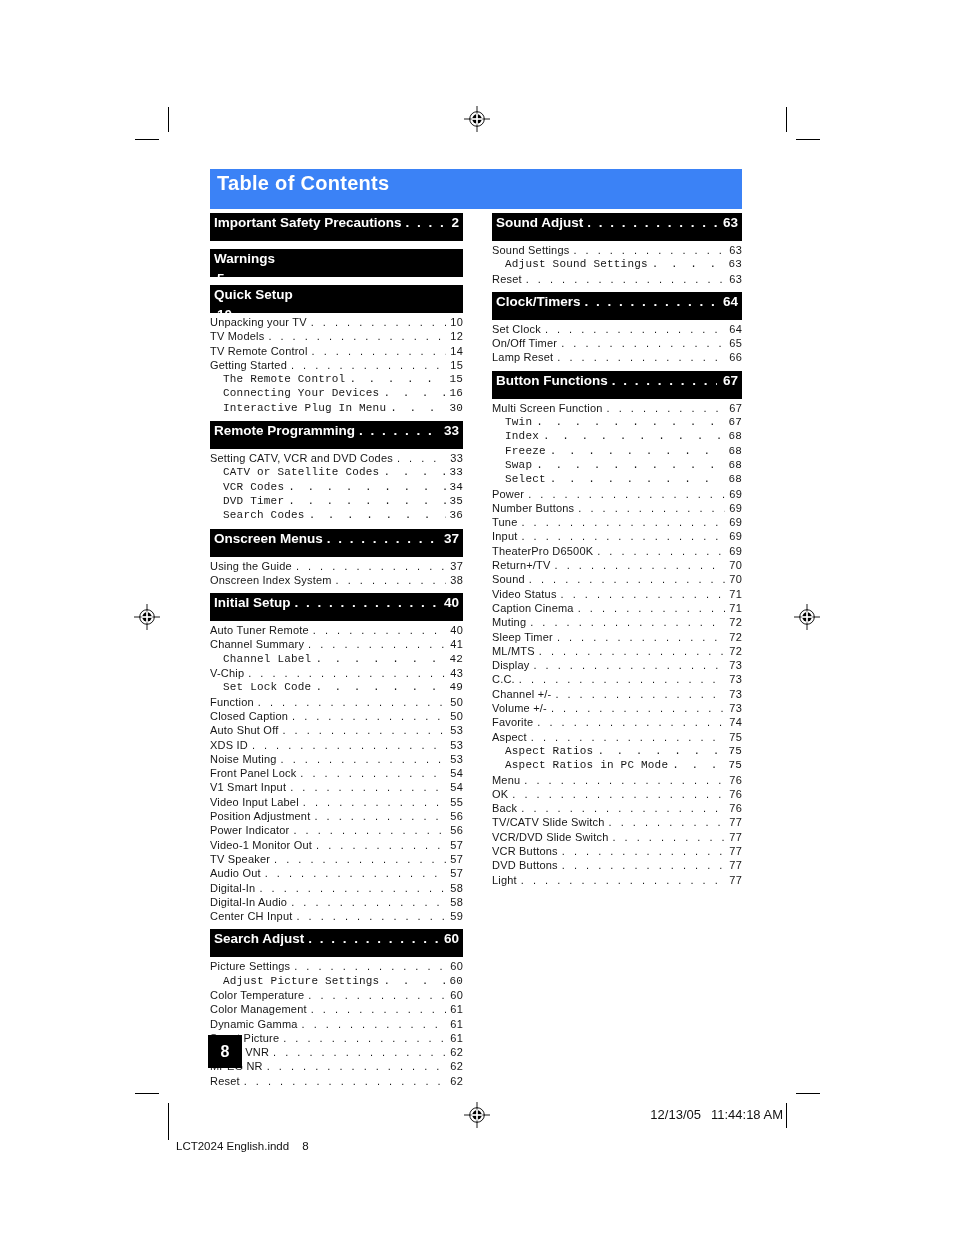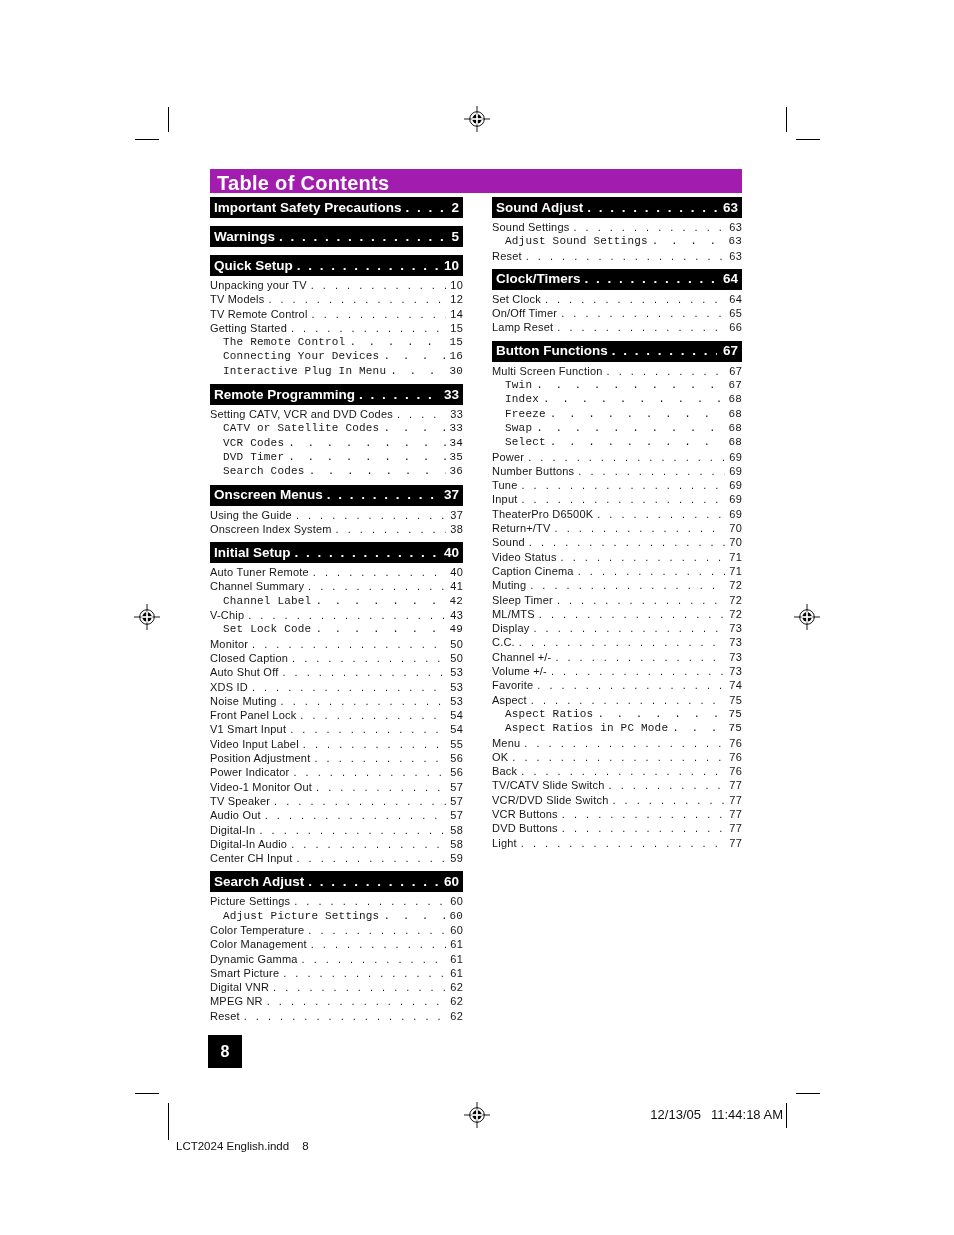--- a/index.html
+++ b/index.html
@@ -3,34 +3,34 @@
 <meta charset="utf-8">
 <style>
   html,body{margin:0;padding:0;background:#e8e8e8;}
   .page{
     position:relative;width:954px;height:1235px;background:#ffffff;
     font-family:"Liberation Sans","DejaVu Sans",sans-serif;color:#161616;
     overflow:hidden;margin:0 auto;
   }
   .content{position:absolute;left:210px;top:169px;width:532px;}
   .title-bar{
-    background:#a21caf;color:#fff;height:24px;line-height:28px;
+    background:#3b82f6;color:#fff;height:40px;line-height:28px;
     font-size:20px;font-weight:bold;padding-left:7px;letter-spacing:.3px;
     box-sizing:border-box;white-space:nowrap;overflow:hidden;
   }
   .cols{display:flex;gap:29px;align-items:flex-start;}
   .col{width:253px;}
   .col.right{width:250px;}
   .sec-bar{
-    display:flex;align-items:center;background:#000;color:#fff;
-    height:21px;line-height:20px;font-size:13.5px;font-weight:bold;
+    display:flex;align-items:flex-start;background:#000;color:#fff;
+    height:28px;line-height:20px;font-size:13.5px;font-weight:bold;
     padding:0 4px 0 4px;margin:6px 0 2px;overflow:hidden;box-sizing:border-box;
   }
   .col .sec-bar:first-child{margin-top:4px;}
-  .sec-bar + .sec-bar{margin-top:8px;}
+  .sec-bar + .sec-bar{margin-top:8px;flex-direction:column;}
   .sec-title{white-space:nowrap;flex-shrink:0;}
   .sec-page{margin-left:3px;flex-shrink:0;}
   .dots{
     flex:1 1 0;min-width:0;overflow:hidden;white-space:nowrap;
     letter-spacing:3px;margin-left:4px;margin-right:3px;
   }
   .sec-bar .dots{letter-spacing:2px;}
   .entry{
     display:flex;align-items:baseline;font-size:11px;line-height:14.3px;
     height:14.3px;overflow:hidden;letter-spacing:.2px;
@@ -226,21 +226,21 @@
             <span class="e-label">V-Chip</span>
             <span class="dots">. . . . . . . . . . . . . . . . . . . . . . . . . . . . . . . . . . . . . . . . . . . . . . . . . . . . . . . . . . . . </span>
             <span class="e-page">43</span>
           </div>
           <div class="entry ind">
             <span class="e-label">Set Lock Code</span>
             <span class="dots">. . . . . . . . . . . . . . . . . . . . . . . . . . . . . . . . . . . . . . . . . . . . . . . . . . . . . . . . . . . . </span>
             <span class="e-page">49</span>
           </div>
           <div class="entry">
-            <span class="e-label">Monitor</span>
+            <span class="e-label">Function</span>
             <span class="dots">. . . . . . . . . . . . . . . . . . . . . . . . . . . . . . . . . . . . . . . . . . . . . . . . . . . . . . . . . . . . </span>
             <span class="e-page">50</span>
           </div>
           <div class="entry">
             <span class="e-label">Closed Caption</span>
             <span class="dots">. . . . . . . . . . . . . . . . . . . . . . . . . . . . . . . . . . . . . . . . . . . . . . . . . . . . . . . . . . . . </span>
             <span class="e-page">50</span>
           </div>
           <div class="entry">
             <span class="e-label">Auto Shut Off</span>

